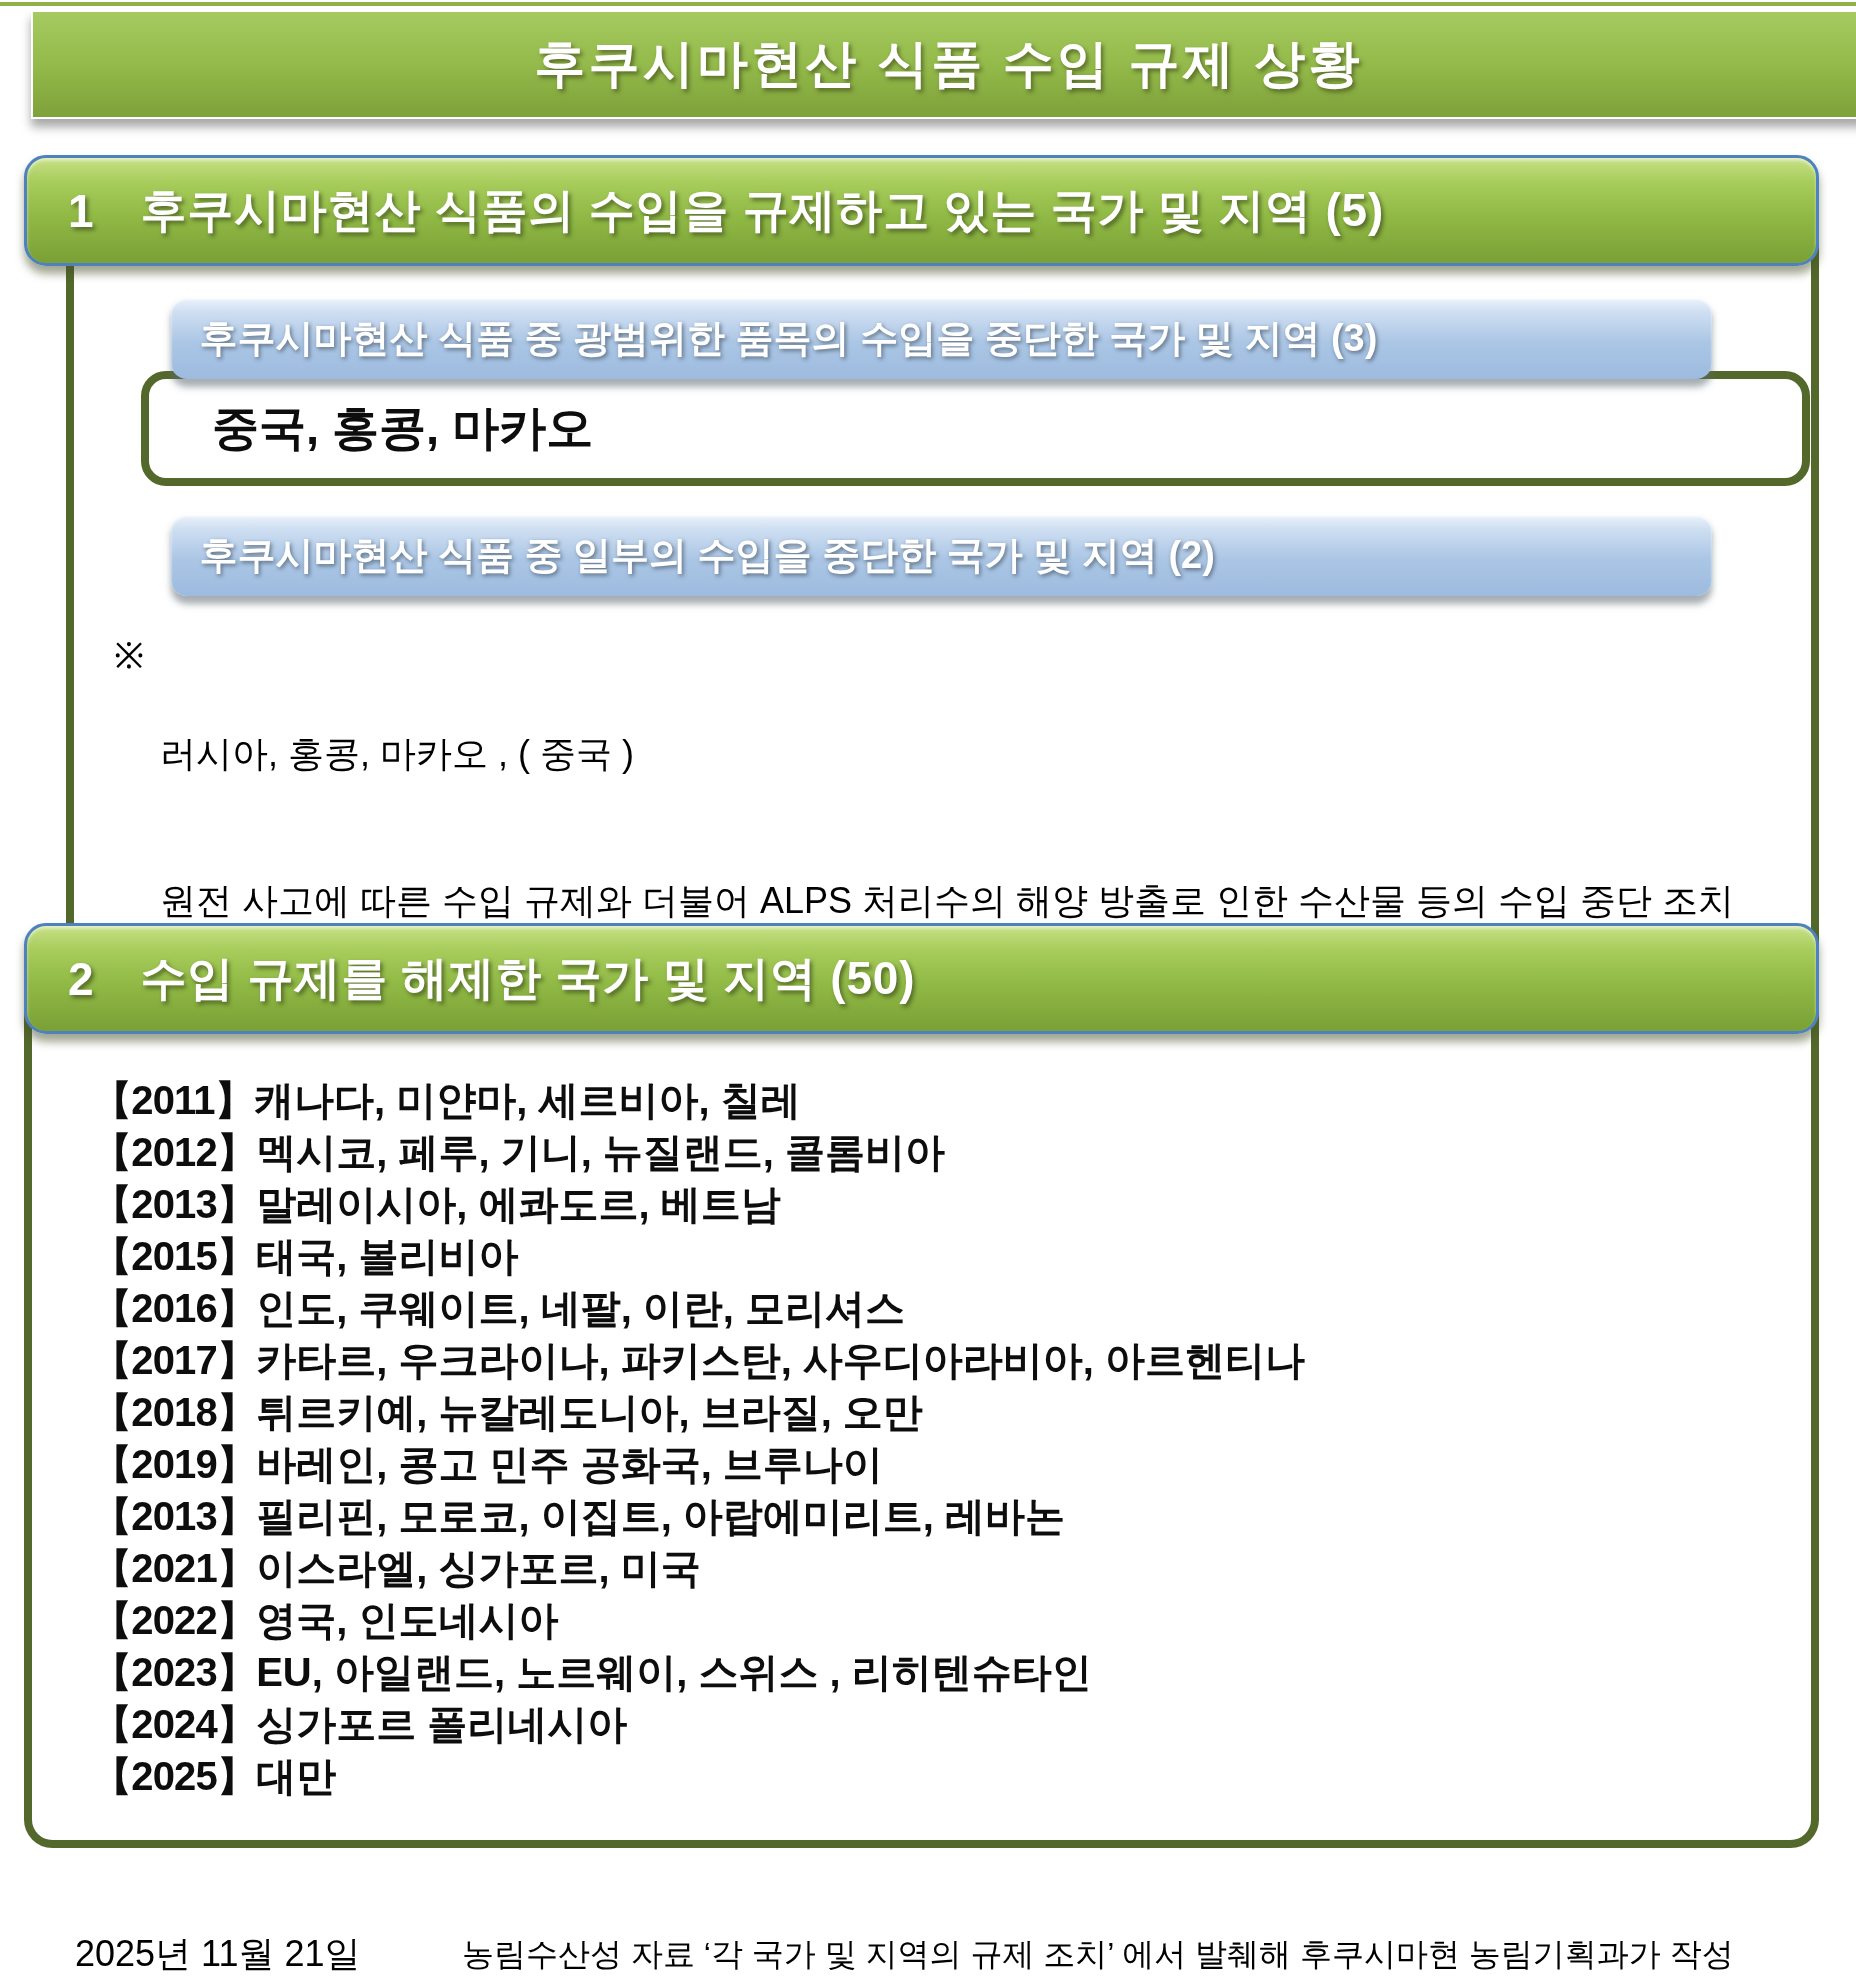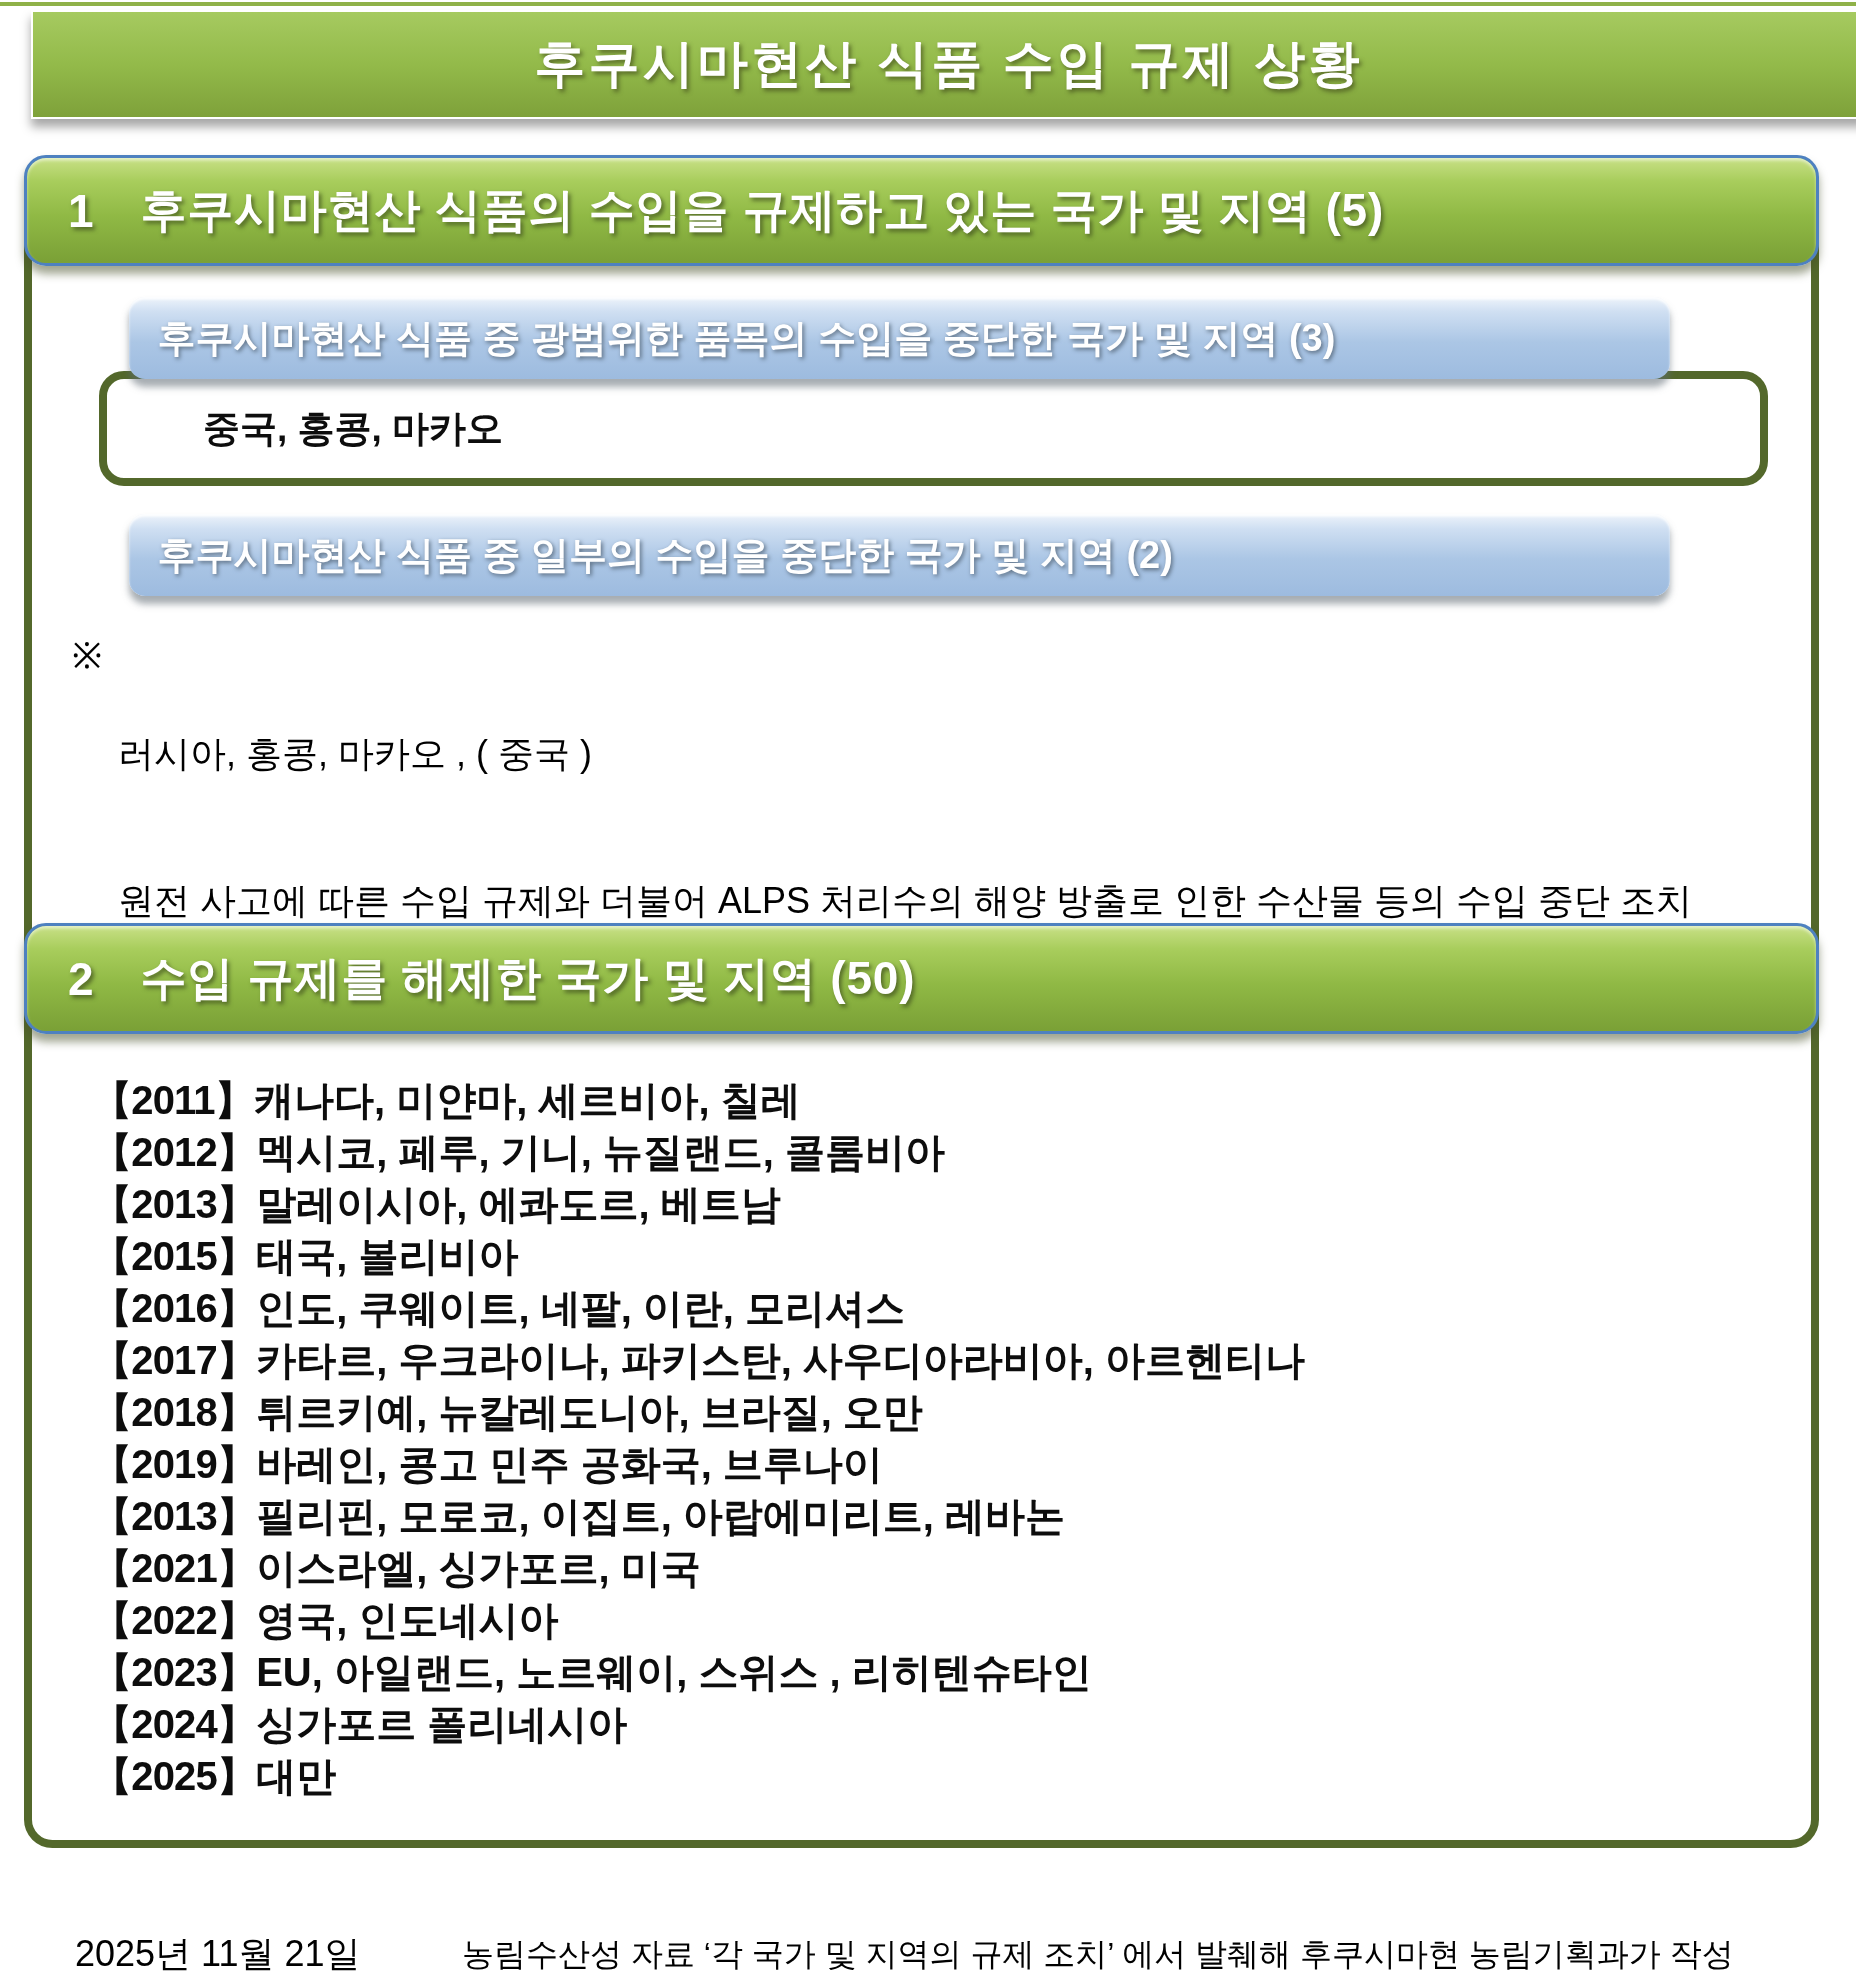--- a/index.html
+++ b/index.html
@@ -52,21 +52,21 @@
   }
   .sec-number { margin-right: 46px; }
 
   
   .sec-body {
     position: relative; z-index: 1;
     margin-top: -47px;
     border: 8px solid #53682b; border-radius: 28.4px;
     background: #ffffff;
   }
-  #section1 .sec-body { padding: 70px 24px 46px 24px; }
+  #section1 .sec-body { padding: 70px 24px 46px 24px; margin-left: 42px; }
   #section2 .sec-body { padding: 79px 40px 38px 24px; }
 
   
   .sub-header {
     position: relative; z-index: 2;
     margin-left: 73px;
     width: 1541px; height: 82px;
     border-radius: 16px;
     background: linear-gradient(180deg, #eef4fb 0%, #cfdff2 18%, #abc6e5 55%, #9dbbdf 100%);
     box-shadow: 0 7.1px 7.1px rgba(95,105,115,0.55), inset 0 2.4px 2.4px rgba(255,255,255,0.9);
@@ -79,22 +79,22 @@
   .sub-header.second { margin-top: 28.4px; }
 
   
   .country-box {
     position: relative; z-index: 1;
     margin-top: -8px; margin-left: 43px;
     width: 1669px; height: 115px;
     border: 8.7px solid #53682b; border-radius: 25px;
     background: #ffffff;
     display: flex; align-items: center;
-    padding-left: 96px;
-    font-size: 37px; font-weight: 700; color: #0d0d0d;
+    padding-left: 63px;
+    font-size: 47px; font-weight: 700; color: #0d0d0d;
     white-space: pre;
   }
 
   
   .note {
     display: flex;
     margin: 35px 0 0 16px;
     font-size: 36px; line-height: 49px; color: #000000;
   }
   .note-marker { width: 46px; flex: none; }

